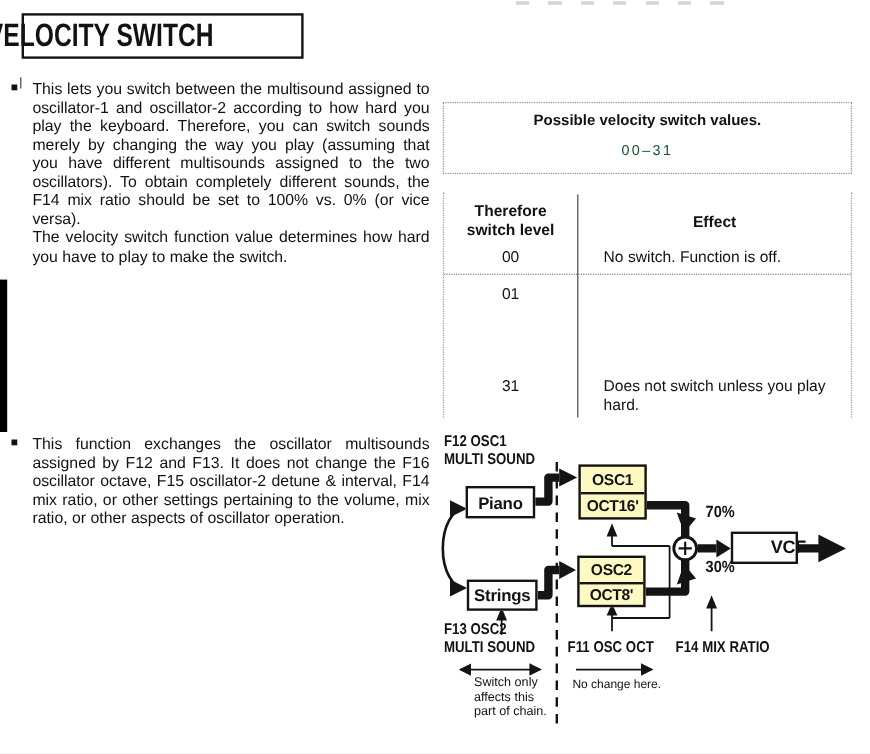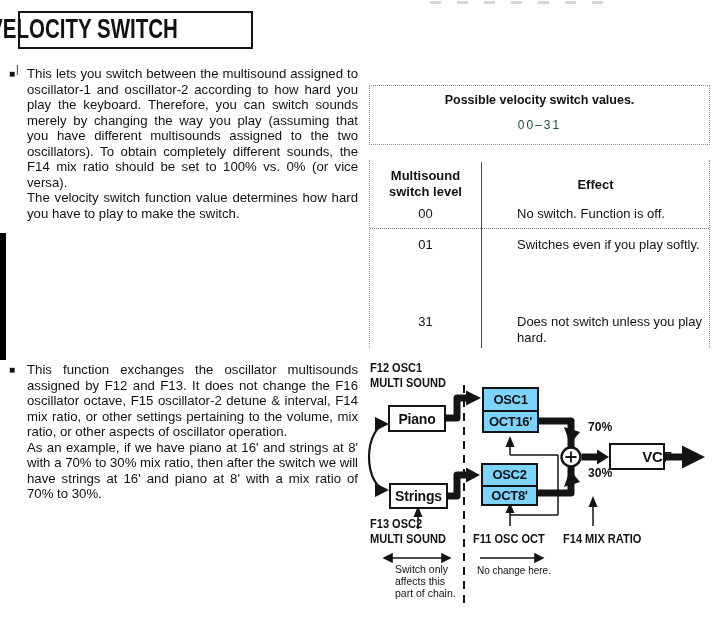--- a/index.html
+++ b/index.html
@@ -39,34 +39,34 @@
   .range { text-align:center; font-size:12px; margin-top:11px; letter-spacing:2px; color:#14532d; }
   .vtable {
     position:absolute; left:369px; top:160px; width:341px; height:188px;
     border-left:1px dotted #9a9a9a; border-right:1px dotted #9a9a9a; font-size:13px;
   }
   .vt-divider { position:absolute; left:111px; top:2px; bottom:0; width:1px; background:#4a4a4a; }
   .vt-h1 { position:absolute; left:0; top:8px; width:111px; text-align:center; font-weight:bold; line-height:16px; }
   .vt-h2 { position:absolute; left:111px; top:17px; width:229px; text-align:center; font-weight:bold; }
   .vt-sep { position:absolute; left:0; right:0; top:68px; border-top:1px dotted #7d7d7d; }
   .vt-level { position:absolute; left:0; width:111px; text-align:center; }
-  .vt-effect { position:absolute; left:111px; width:229px; padding-left:36px; line-height:16px; }
+  .vt-effect { position:absolute; left:111px; width:229px; padding-left:22px; line-height:16px; }
   .r0 { top:46px; } .r1 { top:77px; } .r2 { top:154px; }
   
   .diagram { position:absolute; left:362px; top:355px; width:363px; height:273px; }
   .diagram svg { position:absolute; left:0; top:0; }
   .dbox {
     position:absolute; border:2px solid #141414; background:#fff;
     display:flex; align-items:center; justify-content:center;
     font-weight:bold; font-size:14px; letter-spacing:-0.2px;
   }
   .box-piano   { left:26px;  top:50px;  width:58px; height:27px; }
   .box-strings { left:27px;  top:128px; width:59px; height:26px; }
   .box-vcf     { left:247px; top:88px;  width:56px; height:27px; font-size:15px;padding-left:40px; }
-  .stack { position:absolute; border:2px solid #141414; background:#7dd3fc; }
+  .stack { position:absolute; border:2px solid #141414; background:#fef9c3; }
   .stack-osc1 { left:120px; top:32px;  width:57px; height:46px; }
   .stack-osc2 { left:119px; top:108px; width:57px; height:43px; }
   .stack .cell { height:50%; display:flex; align-items:center; justify-content:center; font-weight:bold; font-size:13px; letter-spacing:-0.3px;}
   .stack .cell + .cell { border-top:2px solid #141414; }
   .dlabel { position:absolute; font-size:13px; line-height:15px; white-space:nowrap; font-weight:bold;
             transform:scaleX(0.85); transform-origin:0 0; }
   .lab-f12 { left:8px;   top:5px; }
   .lab-f13 { left:8px;   top:161px; }
   .lab-f11 { left:111px; top:176px; }
   .lab-f14 { left:201px; top:176px; }
@@ -101,44 +101,40 @@
     <div class="cont-para">
       <span>The velocity switch function value determines how hard you have to play to make the switch.</span>
     </div>
   </div>
 
   <div class="text-col sec2">
     <div class="bullet-para">
       <span class="bullet">■</span>
       <span>This function exchanges the oscillator multisounds assigned by F12 and F13. It does not change the F16 oscillator octave, F15 oscillator-2 detune &amp; interval, F14 mix ratio, or other settings pertaining to the volume, mix ratio, or other aspects of oscillator operation.</span>
     </div>
-    <div class="cont-para">
-      <span>As an example, if we have piano at 16' and strings at 8' with a 70% to 30% mix ratio, then after the switch we will have strings at 16' and piano at 8' with a mix ratio of 70% to 30%.</span>
-    </div>
   </div>
 
   <div class="caption-box">
     <div class="caption">Possible velocity switch values.</div>
     <div class="range">00–31</div>
   </div>
 
   <div class="vtable">
     <div class="vt-divider"></div>
     <div class="vt-h1">
-      <div>Multisound</div>
+      <div>Therefore</div>
       <div>switch level</div>
     </div>
     <div class="vt-h2">Effect</div>
     <div class="vt-sep"></div>
 
     <div class="vt-level r0">00</div>
     <div class="vt-effect r0">No switch. Function is off.</div>
 
     <div class="vt-level r1">01</div>
-    <div class="vt-effect r1">Switches even if you play softly.</div>
 
     <div class="vt-level r2">31</div>
     <div class="vt-effect r2">Does not switch unless you play hard.</div>
   </div>
 
   <div class="diagram">
     <svg width="363" height="273" viewBox="0 0 363 273">
       <defs>
         <marker id="arr" viewBox="0 0 10 10" refX="8.5" refY="5" markerWidth="6.5" markerHeight="6.5" orient="auto-start-reverse">
           <path d="M0 0 L10 5 L0 10 z" fill="#141414"></path>

